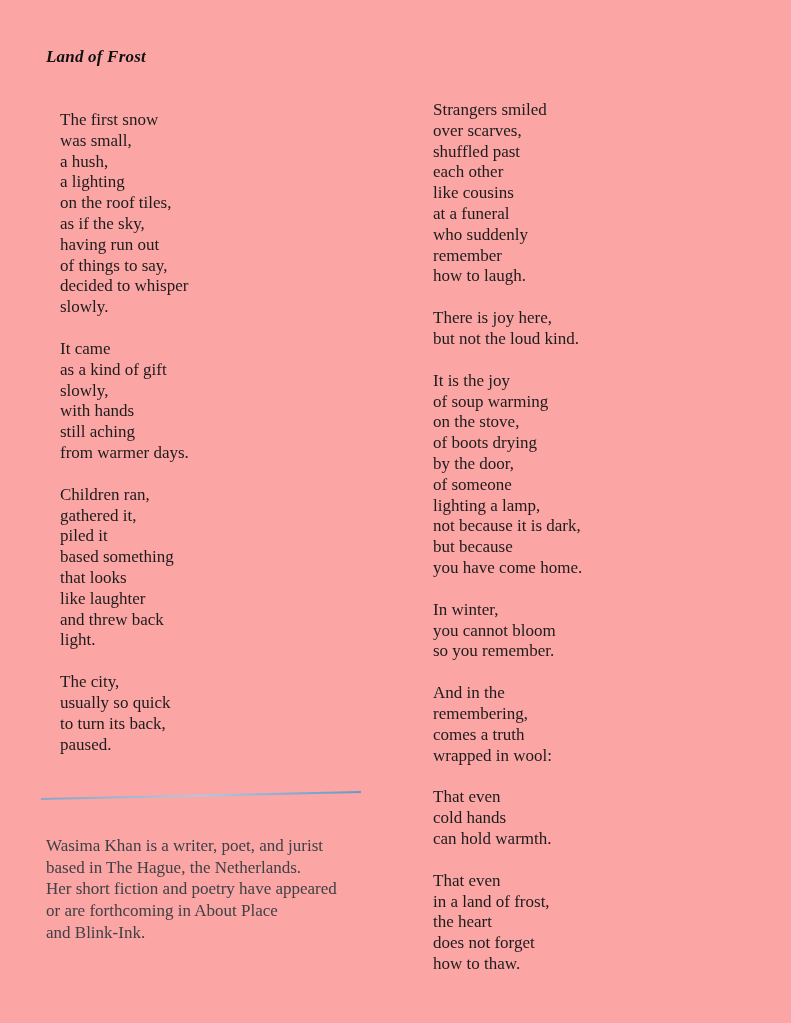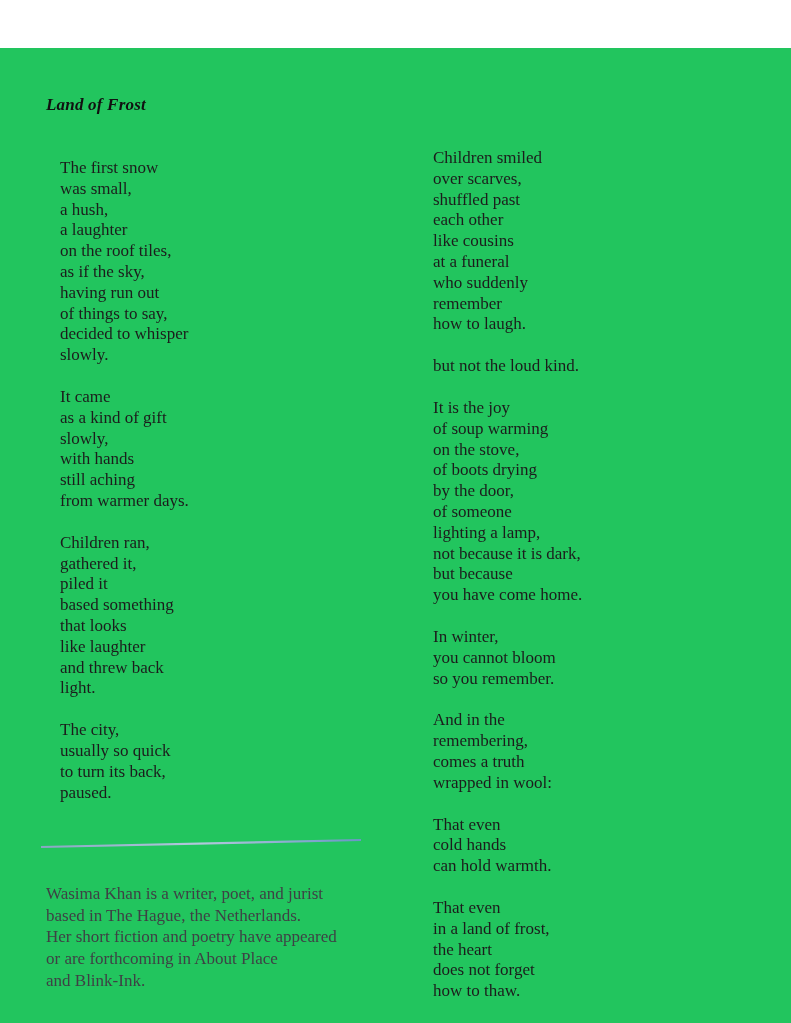--- a/index.html
+++ b/index.html
@@ -10,22 +10,21 @@
   body {
     width: 791px;
     height: 1023px;
     position: relative;
     overflow: hidden;
     font-family: "Liberation Serif", serif;
   }
   .page {
     position: absolute;
     inset: 0;
-    background: #22c55e;
-    margin-top: 48px;
+    background: #fca5a5;
   }
   .poem-title {
     position: absolute;
     left: 46px;
     top: 47px;
     font-family: "Liberation Serif", serif;
     font-size: 17px;
     font-weight: bold;
     font-style: italic;
     color: #111111;
@@ -81,21 +80,21 @@
 
 <div class="page">
 
   <div class="poem-title">Land of Frost</div>
 
   <div class="col col-left">
       <div class="stanza">
         <div class="line">The first snow</div>
         <div class="line">was small,</div>
         <div class="line">a hush,</div>
-        <div class="line">a laughter</div>
+        <div class="line">a lighting</div>
         <div class="line">on the roof tiles,</div>
         <div class="line">as if the sky,</div>
         <div class="line">having run out</div>
         <div class="line">of things to say,</div>
         <div class="line">decided to whisper</div>
         <div class="line">slowly.</div>
       </div>
       <div class="stanza">
         <div class="line">It came</div>
         <div class="line">as a kind of gift</div>
@@ -117,31 +116,32 @@
       <div class="stanza">
         <div class="line">The city,</div>
         <div class="line">usually so quick</div>
         <div class="line">to turn its back,</div>
         <div class="line">paused.</div>
       </div>
     </div>
 
   <div class="col col-right">
       <div class="stanza">
-        <div class="line">Children smiled</div>
+        <div class="line">Strangers smiled</div>
         <div class="line">over scarves,</div>
         <div class="line">shuffled past</div>
         <div class="line">each other</div>
         <div class="line">like cousins</div>
         <div class="line">at a funeral</div>
         <div class="line">who suddenly</div>
         <div class="line">remember</div>
         <div class="line">how to laugh.</div>
       </div>
       <div class="stanza">
+        <div class="line">There is joy here,</div>
         <div class="line">but not the loud kind.</div>
       </div>
       <div class="stanza">
         <div class="line">It is the joy</div>
         <div class="line">of soup warming</div>
         <div class="line">on the stove,</div>
         <div class="line">of boots drying</div>
         <div class="line">by the door,</div>
         <div class="line">of someone</div>
         <div class="line">lighting a lamp,</div>

